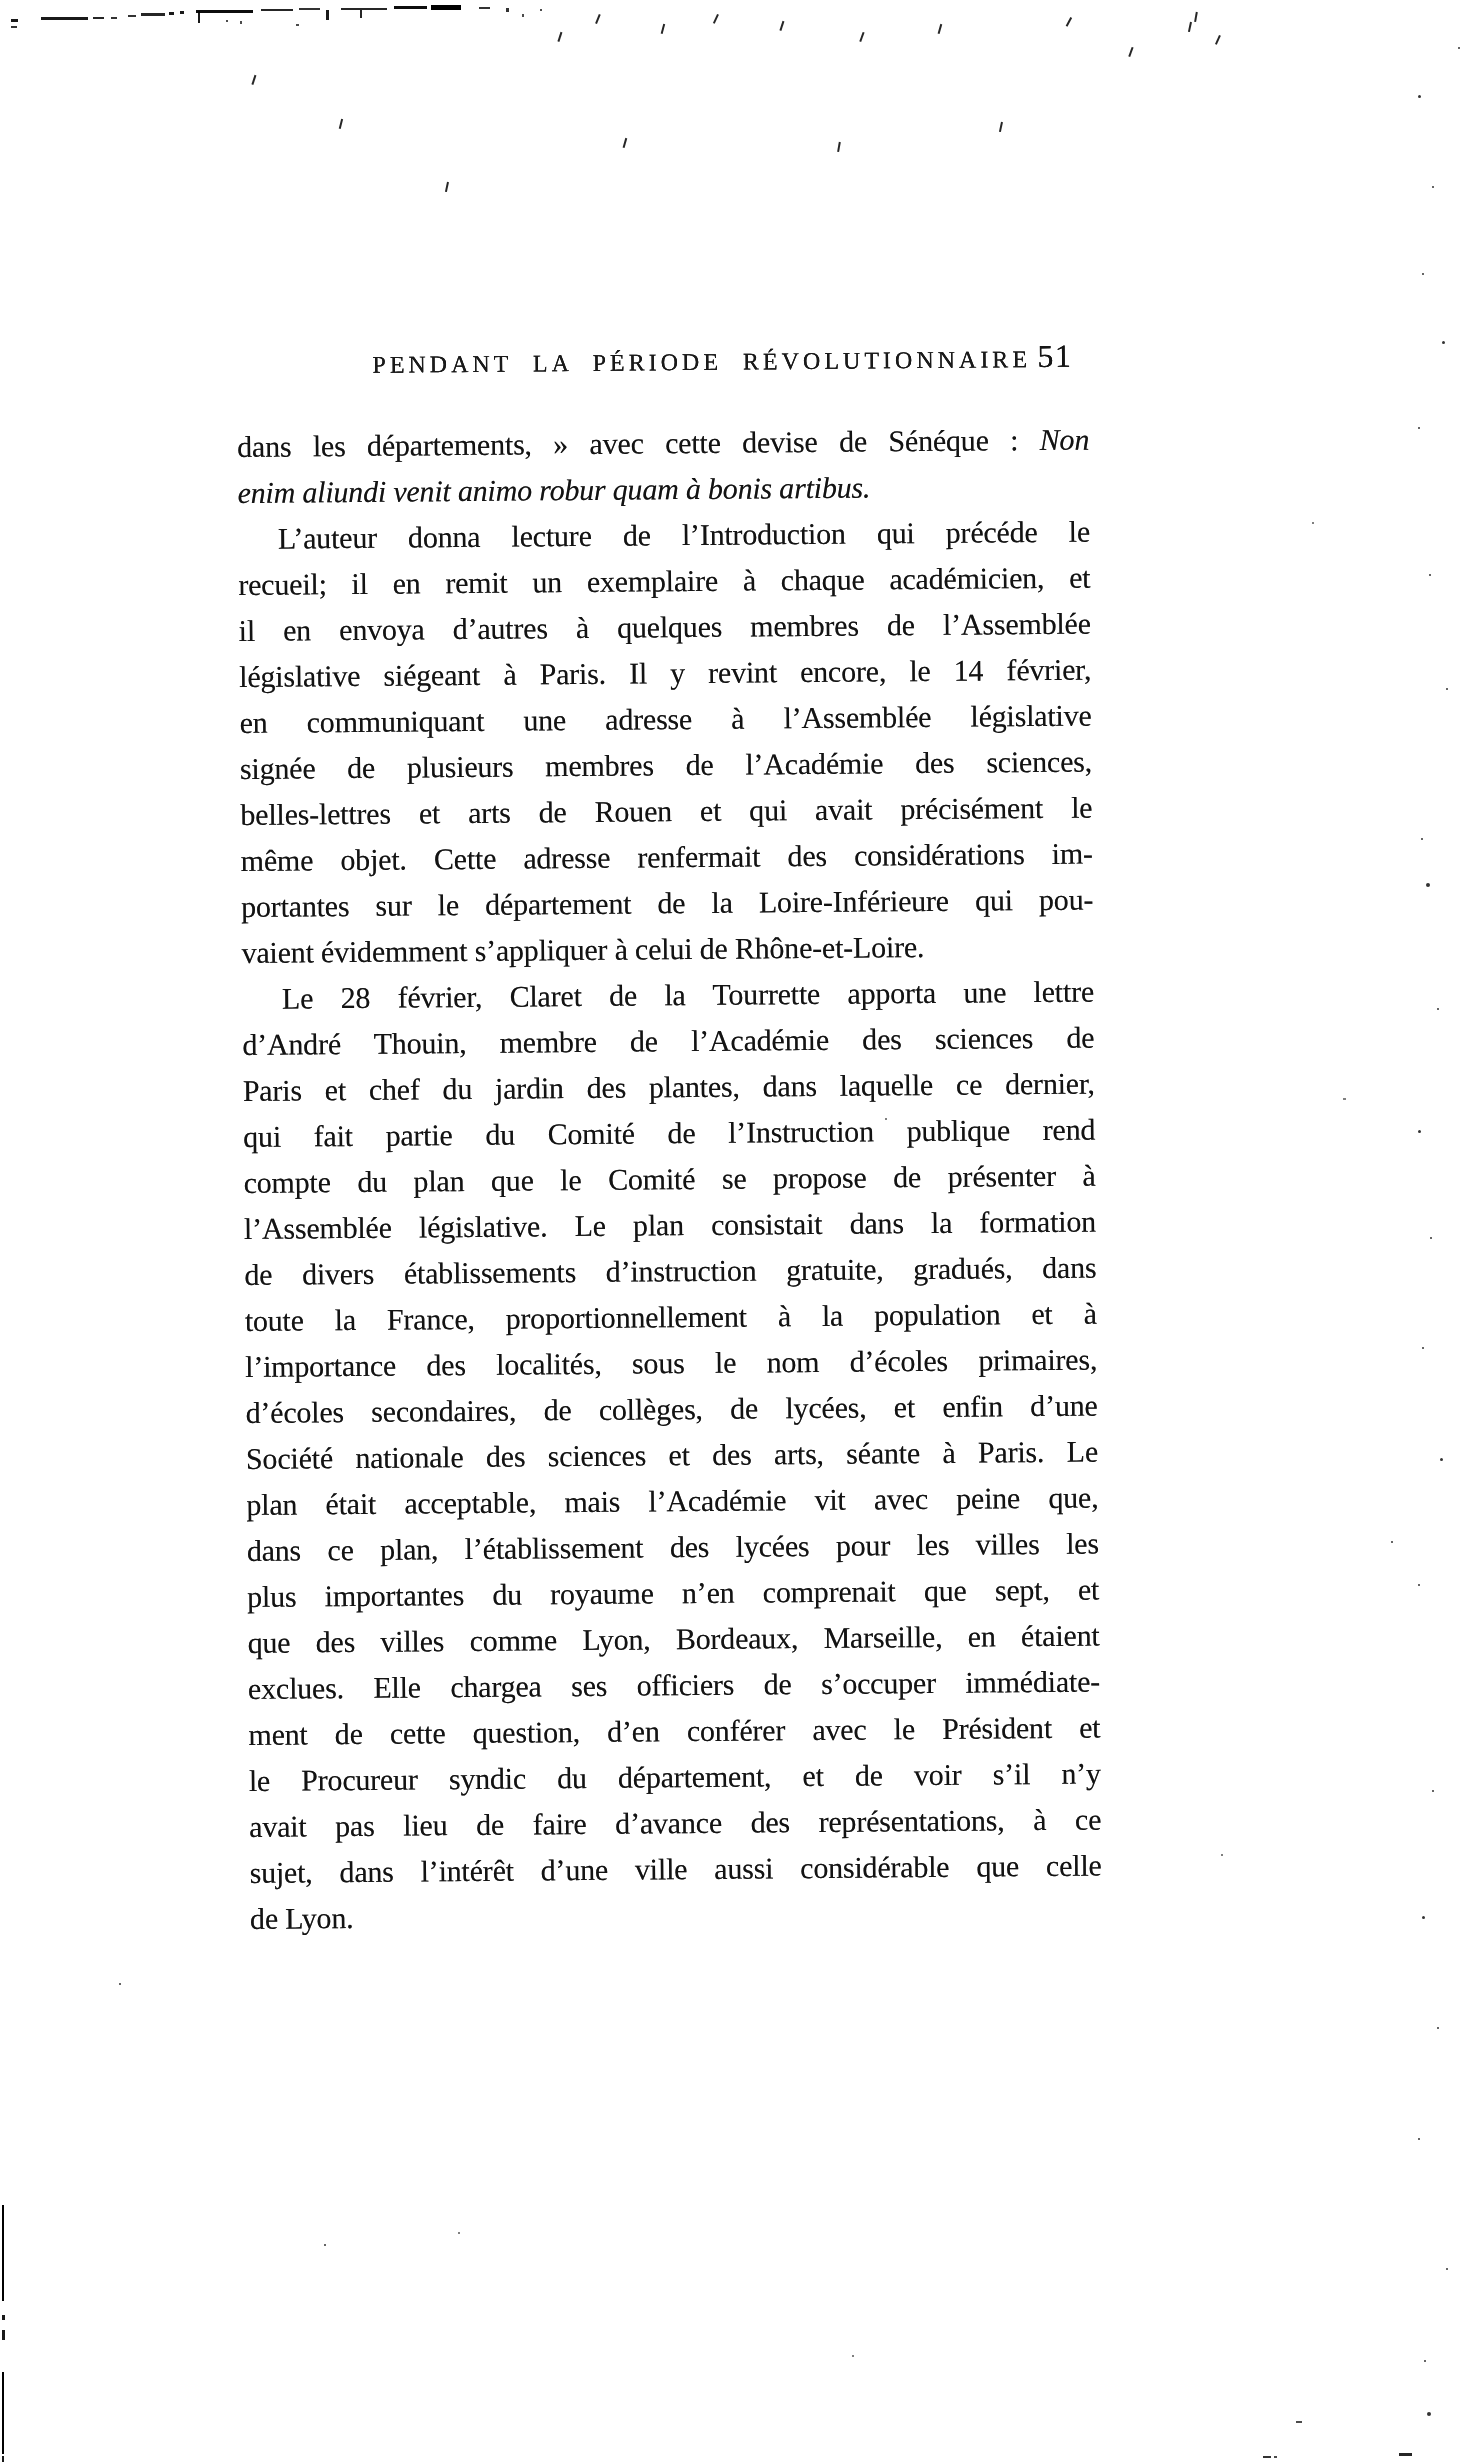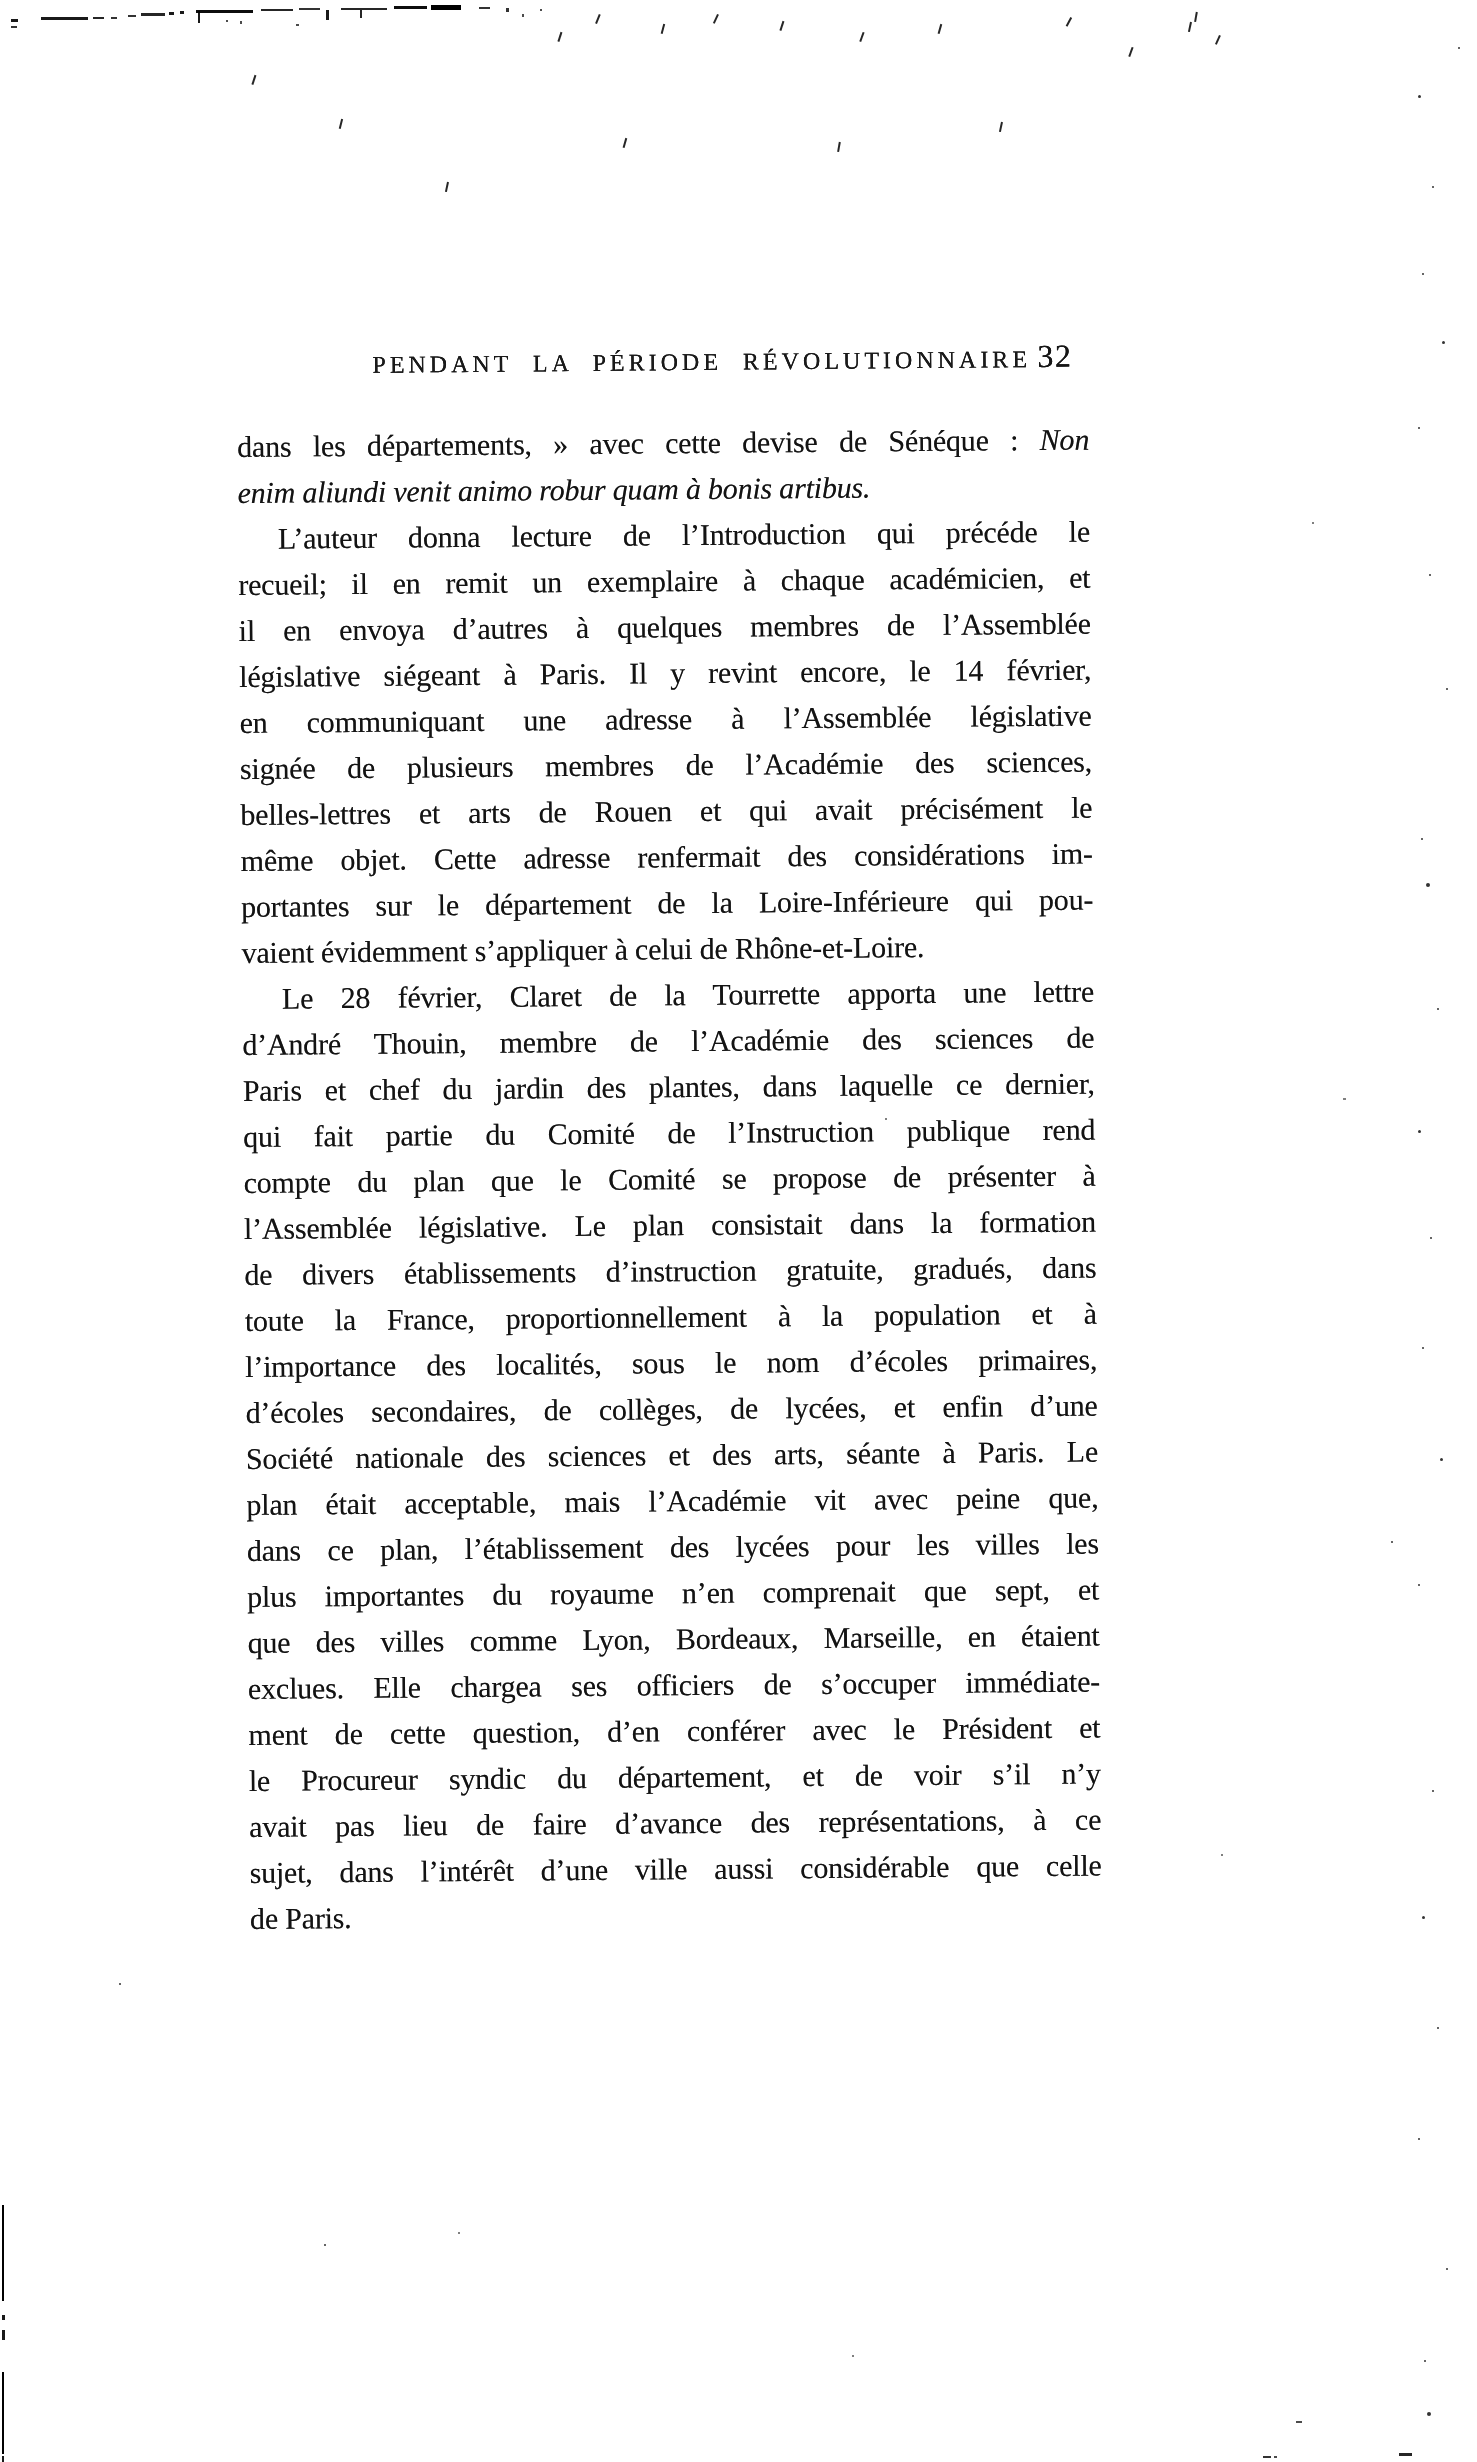--- a/index.html
+++ b/index.html
@@ -50,21 +50,21 @@
   .dot{border-radius:50%;opacity:.8;}
 </style>
 </head>
 <body>
 
 <div class="page">
   <div class="content">
 
     <div class="running-head">PENDANT LA PÉRIODE RÉVOLUTIONNAIRE</div>
 
-    <div class="folio">32</div>
+    <div class="folio">51</div>
 
     <div class="text-block" id="text-block">
         <div class="line"><span>dans les départements, » avec cette devise de Sénéque : </span><span class="it">Non</span></div>
         <div class="line end"><span class="it">enim aliundi venit animo robur quam à bonis artibus.</span></div>
         <div class="line indent"><span>L’auteur donna lecture de l’Introduction qui précéde le</span></div>
         <div class="line"><span>recueil; il en remit un exemplaire à chaque académicien, et</span></div>
         <div class="line"><span>il en envoya d’autres à quelques membres de l’Assemblée</span></div>
         <div class="line"><span>législative siégeant à Paris. Il y revint encore, le 14 février,</span></div>
         <div class="line"><span>en communiquant une adresse à l’Assemblée législative</span></div>
         <div class="line"><span>signée de plusieurs membres de l’Académie des sciences,</span></div>
@@ -85,21 +85,21 @@
         <div class="line"><span>Société nationale des sciences et des arts, séante à Paris. Le</span></div>
         <div class="line"><span>plan était acceptable, mais l’Académie vit avec peine que,</span></div>
         <div class="line"><span>dans ce plan, l’établissement des lycées pour les villes les</span></div>
         <div class="line"><span>plus importantes du royaume n’en comprenait que sept, et</span></div>
         <div class="line"><span>que des villes comme Lyon, Bordeaux, Marseille, en étaient</span></div>
         <div class="line"><span>exclues. Elle chargea ses officiers de s’occuper immédiate-</span></div>
         <div class="line"><span>ment de cette question, d’en conférer avec le Président et</span></div>
         <div class="line"><span>le Procureur syndic du département, et de voir s’il n’y</span></div>
         <div class="line"><span>avait pas lieu de faire d’avance des représentations, à ce</span></div>
         <div class="line"><span>sujet, dans l’intérêt d’une ville aussi considérable que celle</span></div>
-        <div class="line end"><span>de Paris.</span></div>
+        <div class="line end"><span>de Lyon.</span></div>
       </div>
   </div>
 
   <div id="artifacts">
       <div class="artifact" style="left: 11px; top: 19px; width: 7.1px; height: 3.2px; opacity: 0.9;"></div>
       <div class="artifact" style="left: 11px; top: 26px; width: 5.5px; height: 2.4px; opacity: 0.8;"></div>
       <div class="artifact" style="left: 41px; top: 17.4px; width: 47px; height: 2.4px; opacity: 0.9;"></div>
       <div class="artifact" style="left: 93px; top: 16.6px; width: 11px; height: 2.4px; opacity: 0.85;"></div>
       <div class="artifact" style="left: 111px; top: 16.6px; width: 6.3px; height: 2.4px; opacity: 0.8;"></div>
       <div class="artifact" style="left: 128px; top: 15px; width: 8px; height: 2.4px; opacity: 0.8;"></div>

